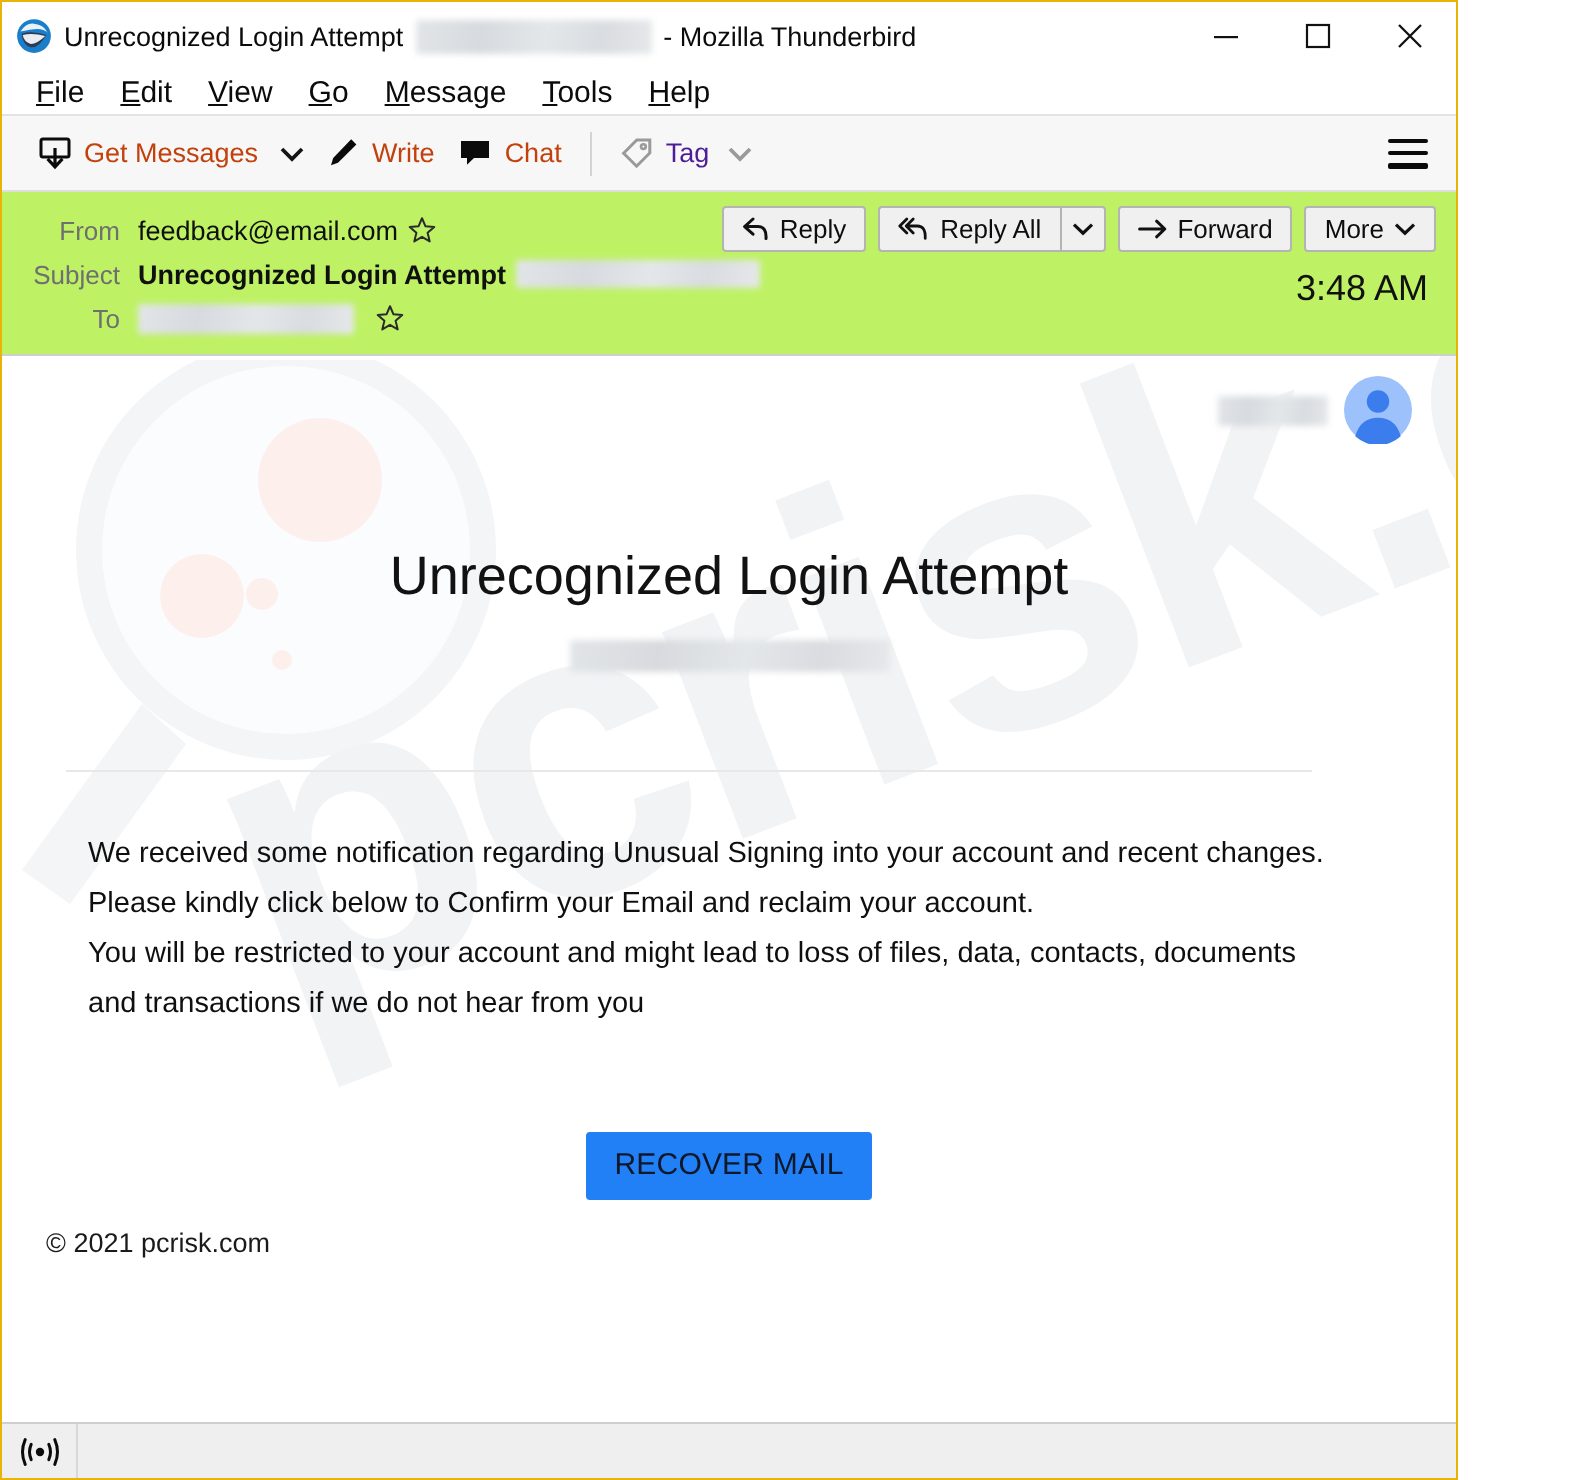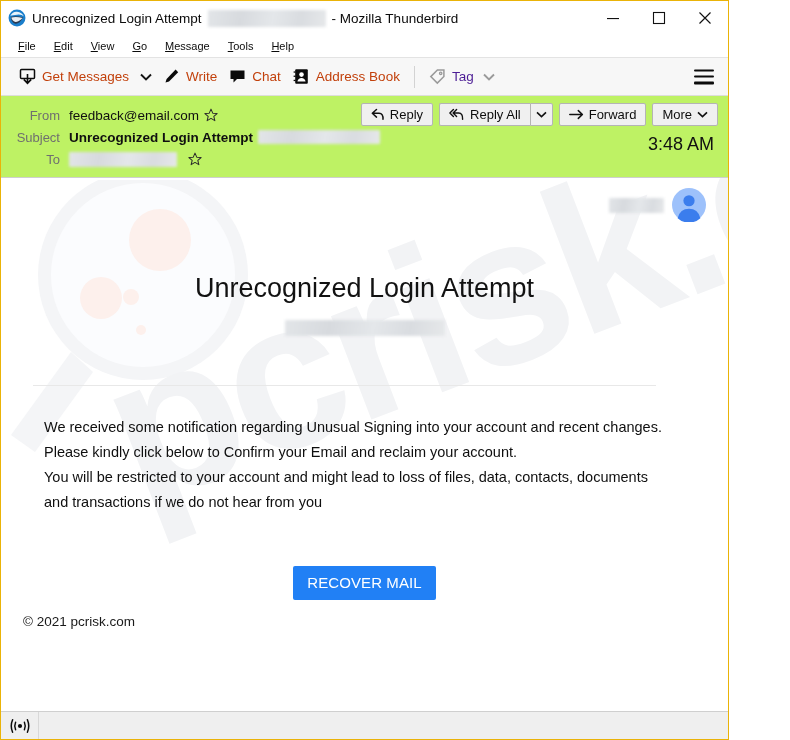--- a/index.html
+++ b/index.html
@@ -54,21 +54,21 @@
 
   
   #menubar {
     height: 23px; flex: 0 0 23px;
     background: #ffffff;
     display: flex; align-items: center;
     padding-left: 8px;
     border-bottom: 1px solid #e3e3e3;
   }
   .menu-item {
-    font-size: 11px; color: #0b0b0b;
+    font-size: 15px; color: #0b0b0b;
     padding: 0 9px; line-height: 23px;
     white-space: nowrap;
   }
   .menu-item u { text-decoration: underline; }
 
   
   #toolbar {
     height: 38px; flex: 0 0 38px;
     background: #f7f7f7;
     border-bottom: 1px solid #dededa;
@@ -169,21 +169,21 @@
     height: 1px; background: #e8e8e8;
   }
   #paras {
     position: absolute; left: 43px; top: 237px; right: 60px;
     font-size: 14.5px; color: #0f0f0f; line-height: 25px;
   }
   #paras p { margin: 0; }
   #btn-wrap { position: absolute; left: 0; right: 0; top: 388px; text-align: center; }
   #recover-btn {
     display: inline-block;
-    background: #2180f5; color: #ffffff;
+    background: #2180f5; color: #0f172a;
     font-size: 15px; padding: 8px 14px 9px 14px;
     border-radius: 2px; border: none;
     font-family: "Liberation Sans", sans-serif;
     letter-spacing: 0.1px;
   }
   #copyright {
     position: absolute; left: 22px; top: 436px;
     font-size: 13.5px; color: #1a1a1a;
   }
 
@@ -270,31 +270,20 @@
       <span>Write</span>
     </div>
 
     <div class="tb-btn">
       <svg width="17" height="17" viewBox="0 0 17 17">
         <path d="M1.5 2.5 h14 v8.5 h-7.5 l-3.5 3.4 v-3.4 h-3Z" fill="#0b0b0b"></path>
       </svg>
       <span>Chat</span>
     </div>
 
-    <div class="tb-btn">
-      <svg width="17" height="17" viewBox="0 0 17 17">
-        <rect x="2.2" y="1.2" width="12.6" height="14.6" fill="#0b0b0b" rx="1"></rect>
-        <circle cx="8.5" cy="6.6" r="2.3" fill="#ffffff"></circle>
-        <path d="M4.4 13.6 Q5.2 9.9 8.5 9.9 Q11.8 9.9 12.6 13.6Z" fill="#ffffff"></path>
-        <rect x="0.6" y="3.4" width="2.1" height="1.3" fill="#0b0b0b"></rect>
-        <rect x="0.6" y="7.6" width="2.1" height="1.3" fill="#0b0b0b"></rect>
-        <rect x="0.6" y="11.8" width="2.1" height="1.3" fill="#0b0b0b"></rect>
-      </svg>
-      <span>Address Book</span>
-    </div>
 
     <div class="tb-sep"></div>
 
     <div class="tb-btn disabled">
       <svg width="17" height="17" viewBox="0 0 17 17">
         <path d="M1.8 8.6 L8.4 2 h6.5 v6.5 L8.3 15.1Z" fill="none" stroke="#9a9a9a" stroke-width="1.5"></path>
         <circle cx="11.7" cy="5.3" r="1.2" fill="none" stroke="#9a9a9a" stroke-width="1.3"></circle>
       </svg>
       <span>Tag</span>
       <svg width="12" height="8" viewBox="0 0 12 8" style="margin-left:3px">

